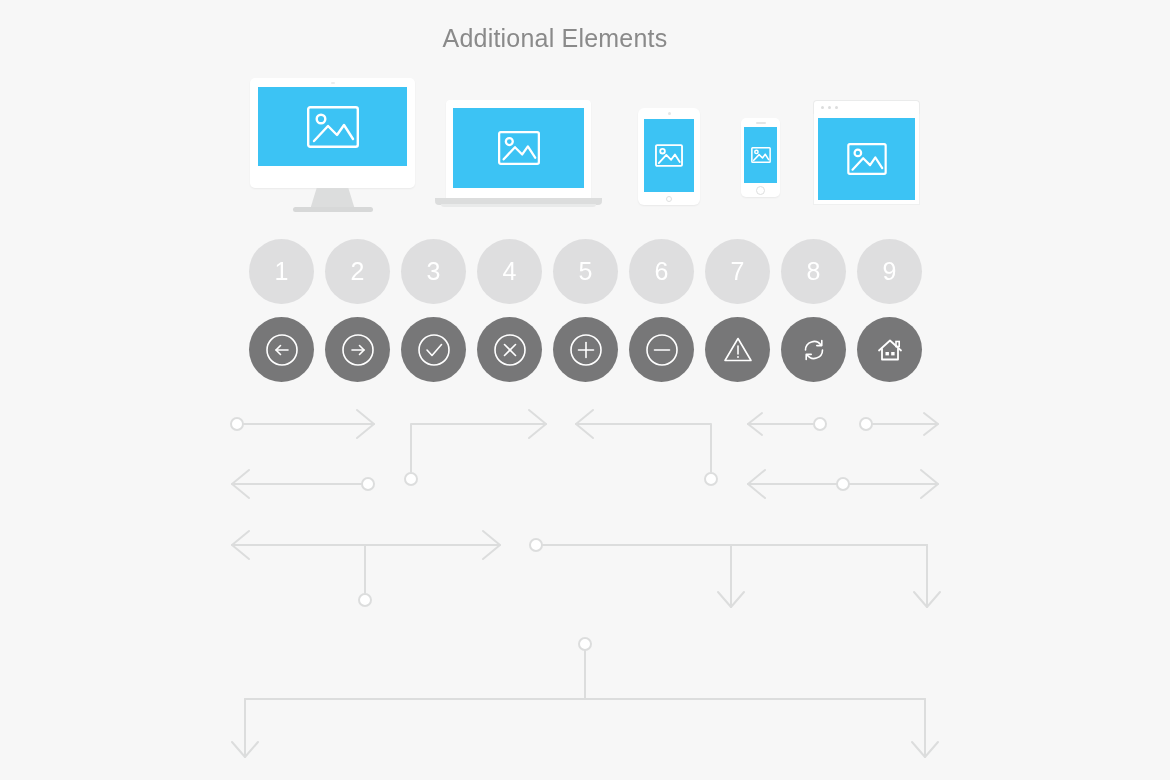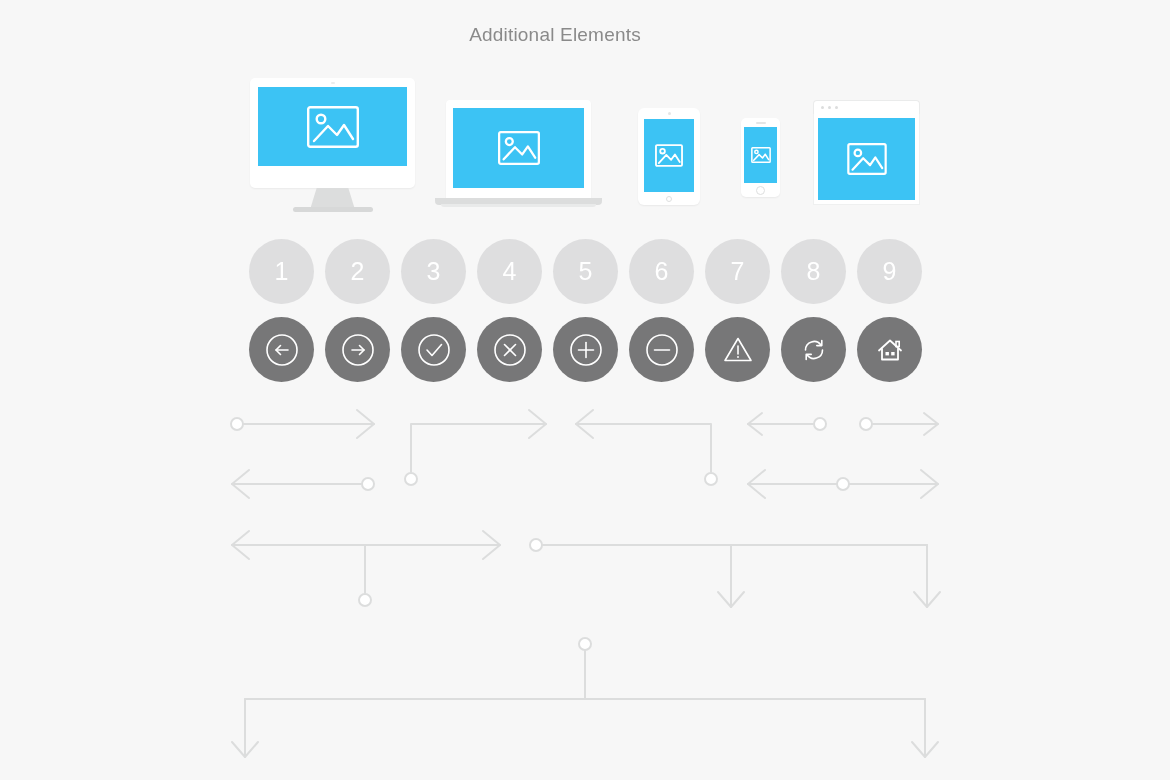--- a/index.html
+++ b/index.html
@@ -16,21 +16,21 @@
     -webkit-font-smoothing: antialiased;
   }
 
   
   .page-title {
     position: absolute;
     top: 24px;
     left: 0;
     width: 1110px;
     text-align: center;
-    font-size: 19px;
+    font-size: 25px;
     font-weight: 400;
     color: #8a8a8a;
     letter-spacing: 0.2px;
   }
 
   
   .devices {
     position: absolute;
     top: 68px;
     left: 0;

